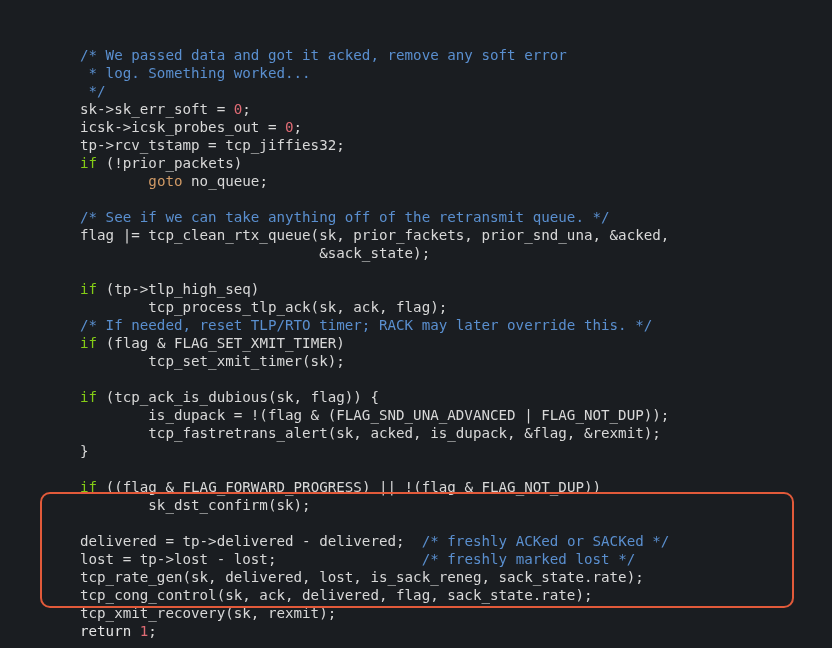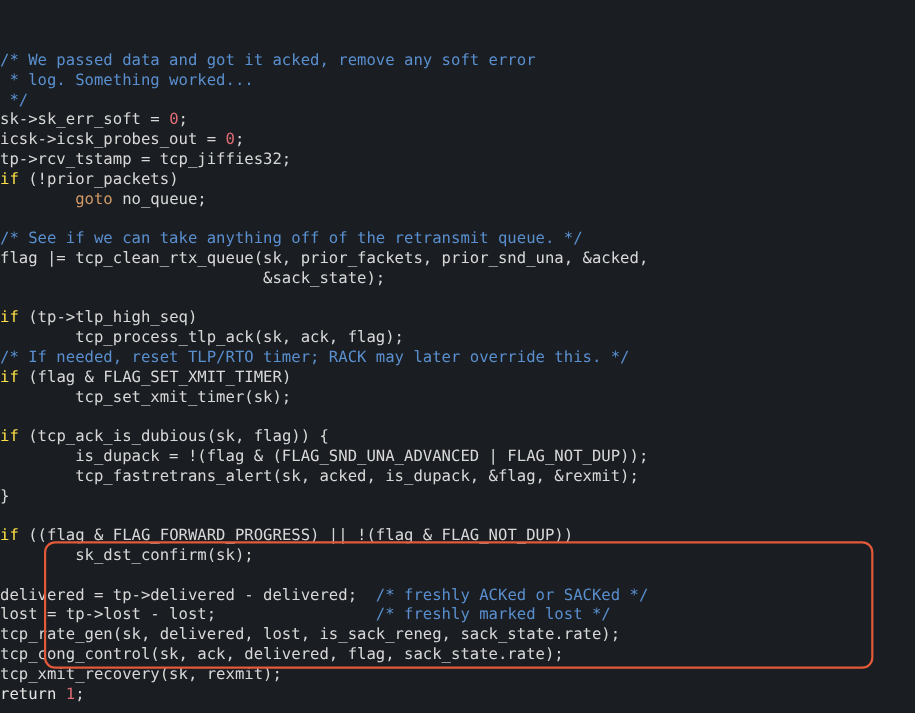--- a/index.html
+++ b/index.html
@@ -13,25 +13,26 @@
   .code-area {
     position: relative;
     padding: 10px 0 0 0;
     font-family: "Menlo", "Consolas", "DejaVu Sans Mono", monospace;
     font-size: 14.2px;
     line-height: 18px;
     color: #d8d8d8;
     white-space: pre;
   }
   .line {
+    padding-left: 80px;
     height: 18px;
   }
   .comment { color: #5a8fcf; }
   .number  { color: #e06c75; }
-  .keyword { color: #fde047; }
+  .keyword { color: #84cc16; }
   .goto    { color: #d19a66; }
   .return  { color: #e5e5e5; }
   .retnum  { color: #e06c75; }
 
   .highlight-box {
     position: absolute;
     left: 40px;
     right: 38px;
     top: 520px;
     height: 112px;

